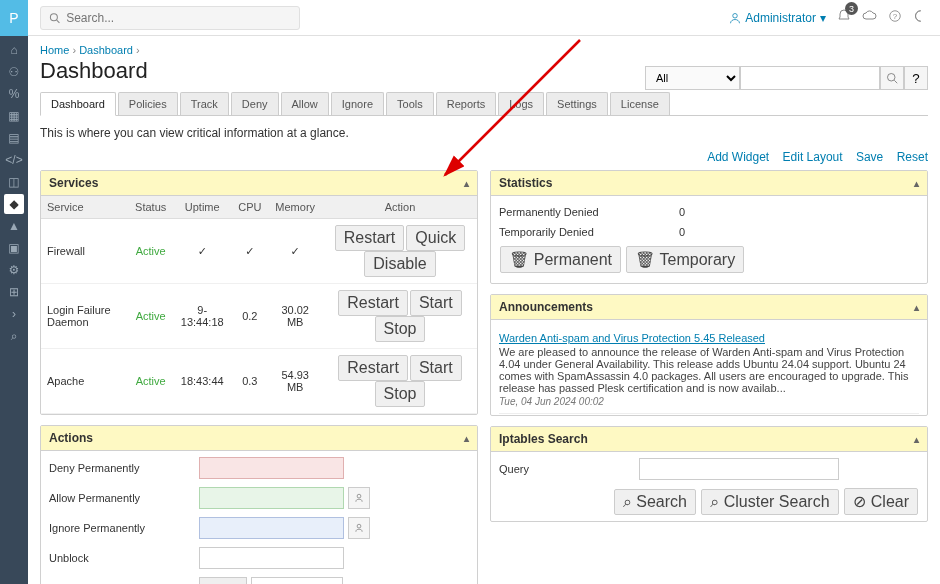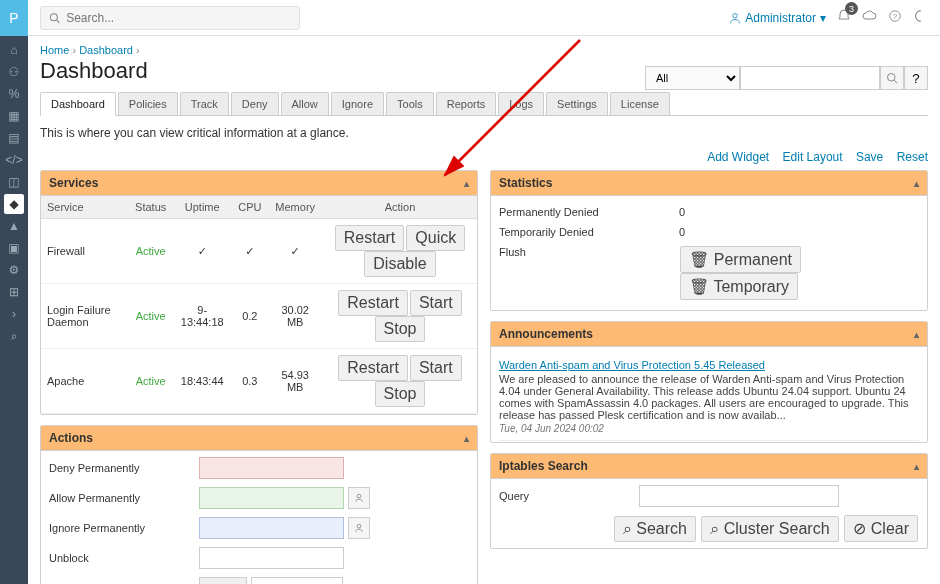--- a/index.html
+++ b/index.html
@@ -27,21 +27,21 @@
 .hc-btn{width:24px;height:24px;border:1px solid #ccc;background:#f5f5f5;cursor:pointer;display:flex;align-items:center;justify-content:center}
 .tabs{display:flex;gap:0;border-bottom:1px solid #ccc;margin-bottom:10px}
 .tab{padding:5px 10px;background:#ececec;border:1px solid #ccc;border-bottom:none;margin-right:2px;cursor:pointer;font-size:11px;color:#555;border-radius:2px 2px 0 0}
 .tab.active{background:#fff;border-bottom:1px solid #fff;margin-bottom:-1px;color:#222}
 .intro{font-size:12px;margin-bottom:10px}
 .widget-links{text-align:right;margin-bottom:6px}
 .widget-links a{color:#007eb0;margin-left:10px;cursor:pointer;font-size:12px}
 .columns{display:flex;gap:12px}
 .col{flex:1;min-width:0}
 .panel{border:1px solid #d0d0d0;border-radius:2px;margin-bottom:10px}
-.panel-header{background:#fdba74;padding:5px 8px;font-size:12px;font-weight:600;display:flex;align-items:center;border-bottom:1px solid #d0d0d0}
+.panel-header{background:#fef9c3;padding:5px 8px;font-size:12px;font-weight:600;display:flex;align-items:center;border-bottom:1px solid #d0d0d0}
 .panel-header .caret{margin-left:auto;font-size:10px;color:#666}
 .panel-body{padding:6px 8px}
 table{width:100%;border-collapse:collapse;font-size:11px}
 th{background:#f0f0f0;padding:5px 6px;font-weight:400;color:#555;border-bottom:1px solid #ddd;text-align:center}
 th:first-child{text-align:left}
 td{padding:6px;border-bottom:1px solid #f0f0f0;text-align:center}
 td:first-child{text-align:left}
 .active-txt{color:#3fa93f}
 .btn{display:inline-block;padding:3px 8px;background:#f0f0f0;border:1px solid #ccc;border-radius:2px;cursor:pointer;font-size:16px;color:#444;margin:0 1px}
 .form-row{display:flex;align-items:center;margin-bottom:8px;font-size:11px}
@@ -282,21 +282,20 @@
         <div class="panel-body">
           <div class="stat-row">
               <div class="stat-label">Permanently Denied</div>
               <div class="stat-val">0</div>
             </div>
           <div class="stat-row">
               <div class="stat-label">Temporarily Denied</div>
               <div class="stat-val">0</div>
             </div>
           <div class="stat-row">
-              <div class="stat-label">Flush</div>
               <div class="stat-val"><button class="btn">🗑 <span>Permanent</span></button> <button class="btn">🗑 <span>Temporary</span></button></div>
             </div>
         </div>
       </div>
 
       <div class="panel">
         <div class="panel-header">
             <span>Announcements</span>
             <span class="caret">▴</span>
           </div>

